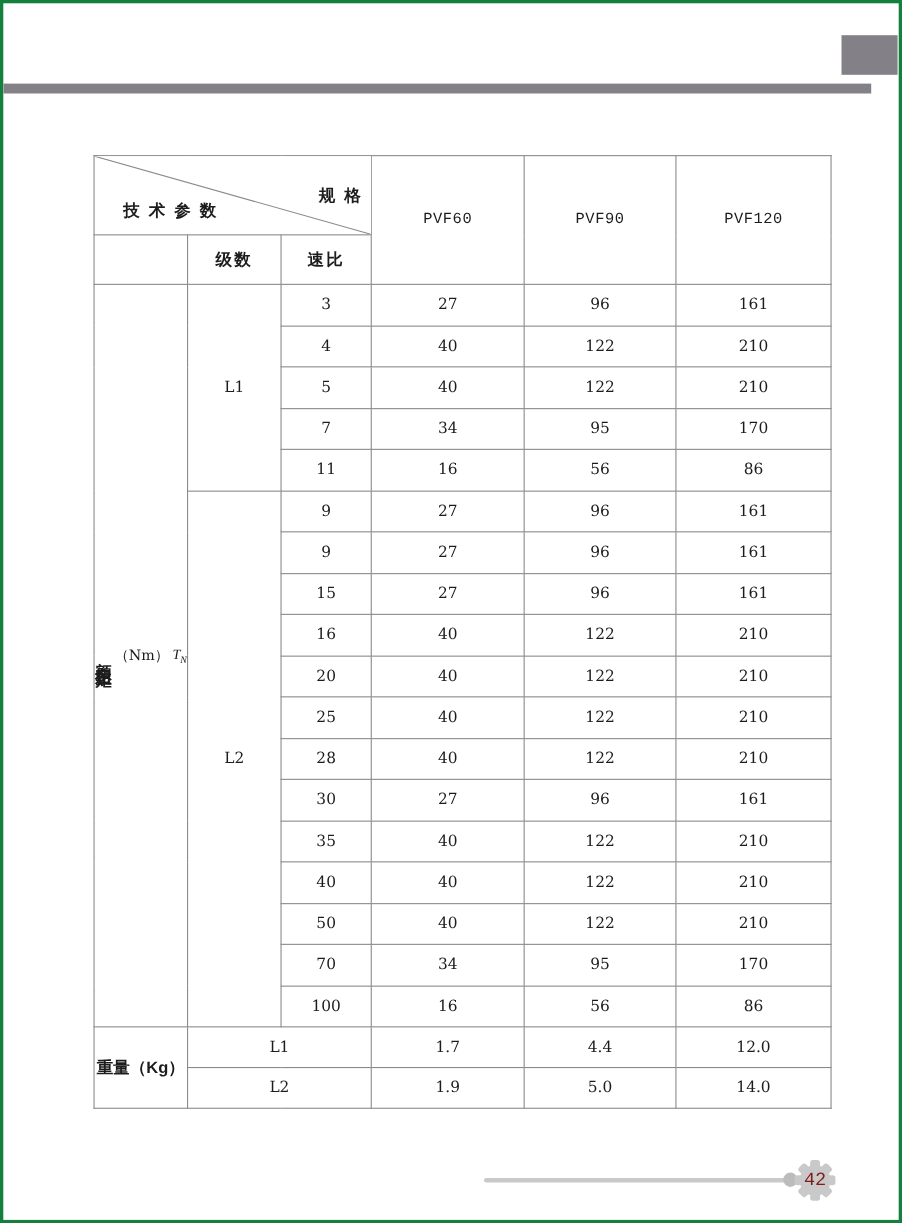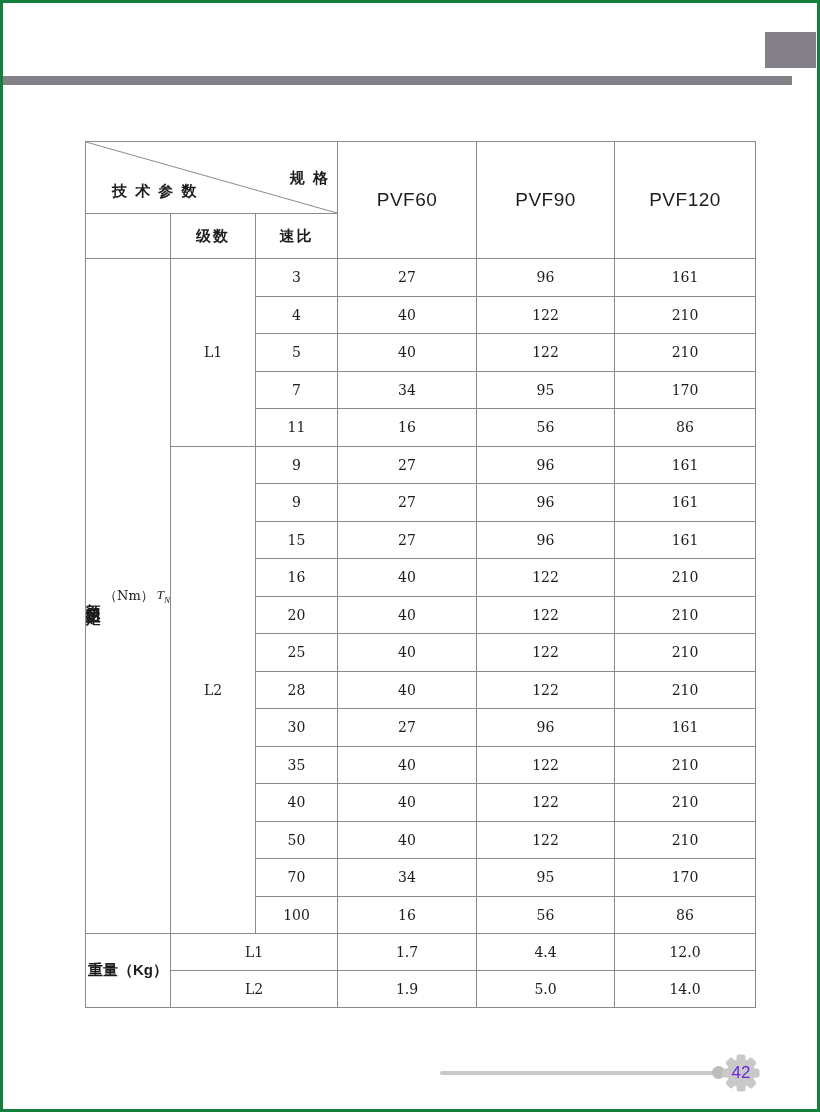--- a/index.html
+++ b/index.html
@@ -31,21 +31,21 @@
     overflow:hidden;
   }
   tr.h1{height:72px;}
   tr.h2{height:45px;}
   tr.data-row{height:37.5px;}
   tr.weight-row{height:37px;}
   td.shaded{background:#d6d2ca;}
   td.light{background:#e5e4e2;}
   .num{font-family:"DejaVu Serif",serif;font-size:14px;}
   .cn{font-family:"Liberation Sans",sans-serif;font-weight:bold;font-size:15px;letter-spacing:2px;}
-  .pvf{font-family:Liberation Sans, sans-serif;font-size:19px;letter-spacing:0.5px;color:#141414;}
+  .pvf{font-family:Liberation Mono, monospace;font-size:14px;letter-spacing:0.5px;color:#141414;}
   td.diag-cell{position:relative;}
   td.diag-cell svg{position:absolute;left:0;top:0;width:100%;height:100%;display:block;}
   .corner-tr{position:absolute;top:27px;right:7px;}
   .corner-bl{position:absolute;bottom:12px;left:26px;}
   .torque-inner{display:flex;flex-direction:row;align-items:center;justify-content:center;gap:3px;}
   .vtext{
     writing-mode:vertical-rl;text-orientation:upright;
     font-weight:bold;font-size:15px;letter-spacing:3px;line-height:1;
   }
   .unit{font-family:"DejaVu Serif",serif;font-size:13px;font-weight:normal;}
@@ -57,21 +57,21 @@
   }
   .footer-dot{
     position:absolute;left:709px;top:1063px;width:13px;height:13px;
     border-radius:50%;background:#bcbcbc;
   }
   .gear-wrap{position:absolute;left:716px;top:1048px;width:44px;height:44px;}
   .gear-wrap svg{display:block;width:44px;height:44px;}
   .gear-num{
     position:absolute;left:0;top:0;width:44px;height:44px;
     display:flex;align-items:center;justify-content:center;
-    font-family:Liberation Sans, sans-serif;font-size:17px;color:#6d28d9;
+    font-family:Liberation Mono, monospace;font-size:17px;color:#7f1d1d;
   }
 </style>
 </head>
 <body>
 
 <div class="page">
 
   <div class="top-tab"></div>
   <div class="top-bar"></div>
 

